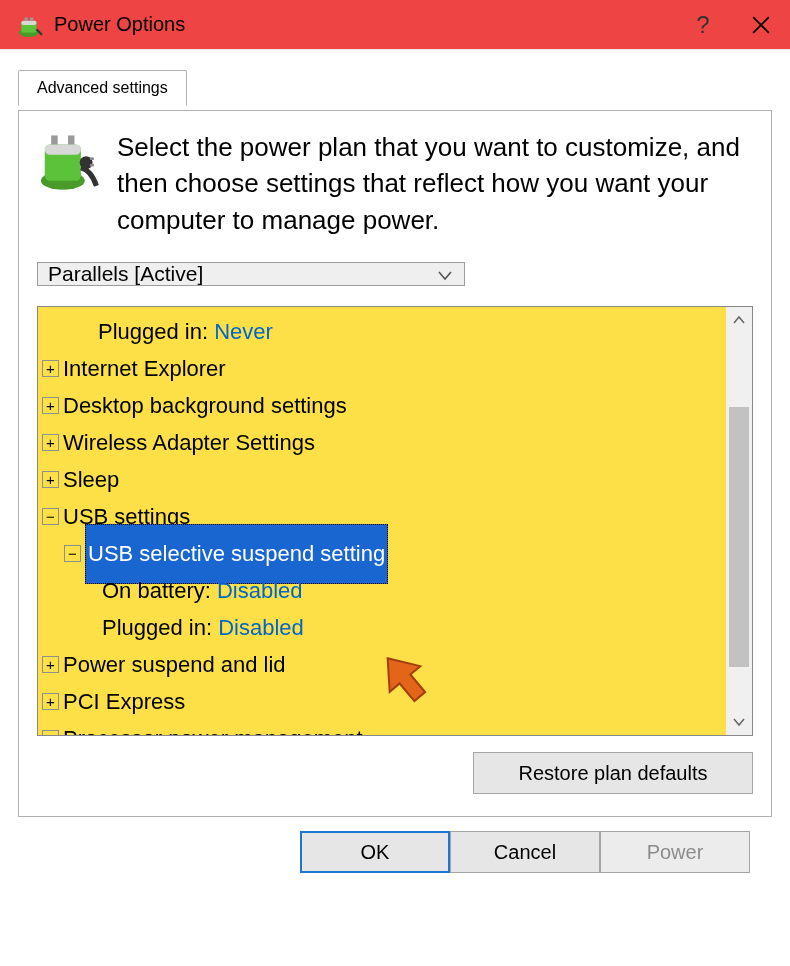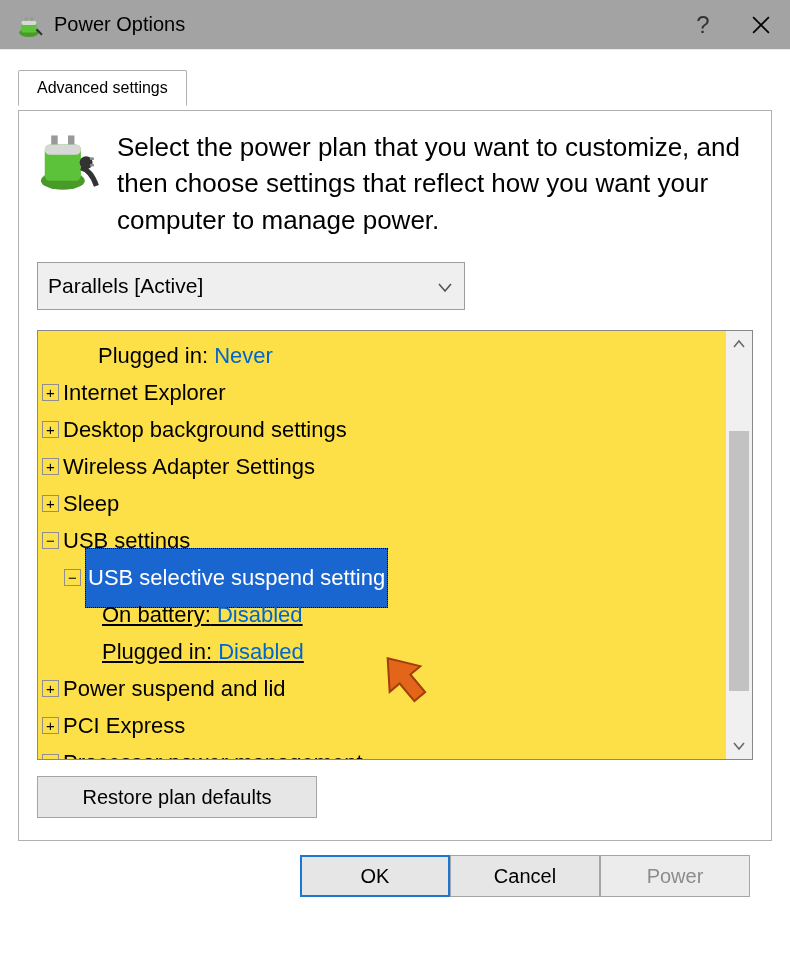--- a/index.html
+++ b/index.html
@@ -10,21 +10,21 @@
     width: 790px;
     height: 966px;
     overflow: hidden;
     position: relative;
   }
   .titlebar {
     display: flex;
     align-items: center;
     height: 50px;
     padding: 0 0 0 16px;
-    background: #a3a3a3;
+    background: #ef4444;
     border-bottom: 1px solid #e8e8e8;
   }
   .titlebar-icon {
     width: 28px; height: 28px;
     margin-right: 10px;
     display:flex;align-items:center;justify-content:center;
   }
   .titlebar-title {
     font-size: 20px;
     color: #000;
@@ -75,21 +75,21 @@
   }
   .intro-icon { width: 62px; height: 62px; flex-shrink:0; }
   .intro-text {
     font-size: 26px;
     color: #000;
     line-height: 1.4;
   }
 
   .plan-select {
     width: 428px;
-    height: 48px;
+    height: 24px;
     border: 1px solid #9c9c9c;
     background: #efefef;
     display: flex;
     align-items: center;
     padding: 0 10px;
     font-size: 21px;
     color: #000;
     margin-bottom: 20px;
     position: relative;
   }
@@ -142,30 +142,30 @@
     margin-right: 4px;
     color: #000;
     font-family: Arial,sans-serif;
     flex-shrink:0;
   }
   .lbl { }
   .val { color: #0066cc; }
   .indent0 { padding-left: 4px; }
   .indent1 { padding-left: 60px; }
   .indent2 { padding-left: 26px; }
-  .indent3 { padding-left: 64px; text-decoration: underline; }
+  .indent3 { padding-left: 64px; }
   .sel {
     background: #1a66d1;
     color: #fff;
     border: 1px dotted #000;
     padding: 16px 2px;
   }
 
   .restore-row {
-    display: flex; 
+    display: flex; justify-content: flex-end;
     margin-top: 16px;
   }
   .btn {
     height: 42px;
     font-size: 20px;
     border: 1px solid #a5a5a5;
     background: #e6e6e6;
     color: #000;
     display:flex;align-items:center;justify-content:center;
     padding: 0 22px;

